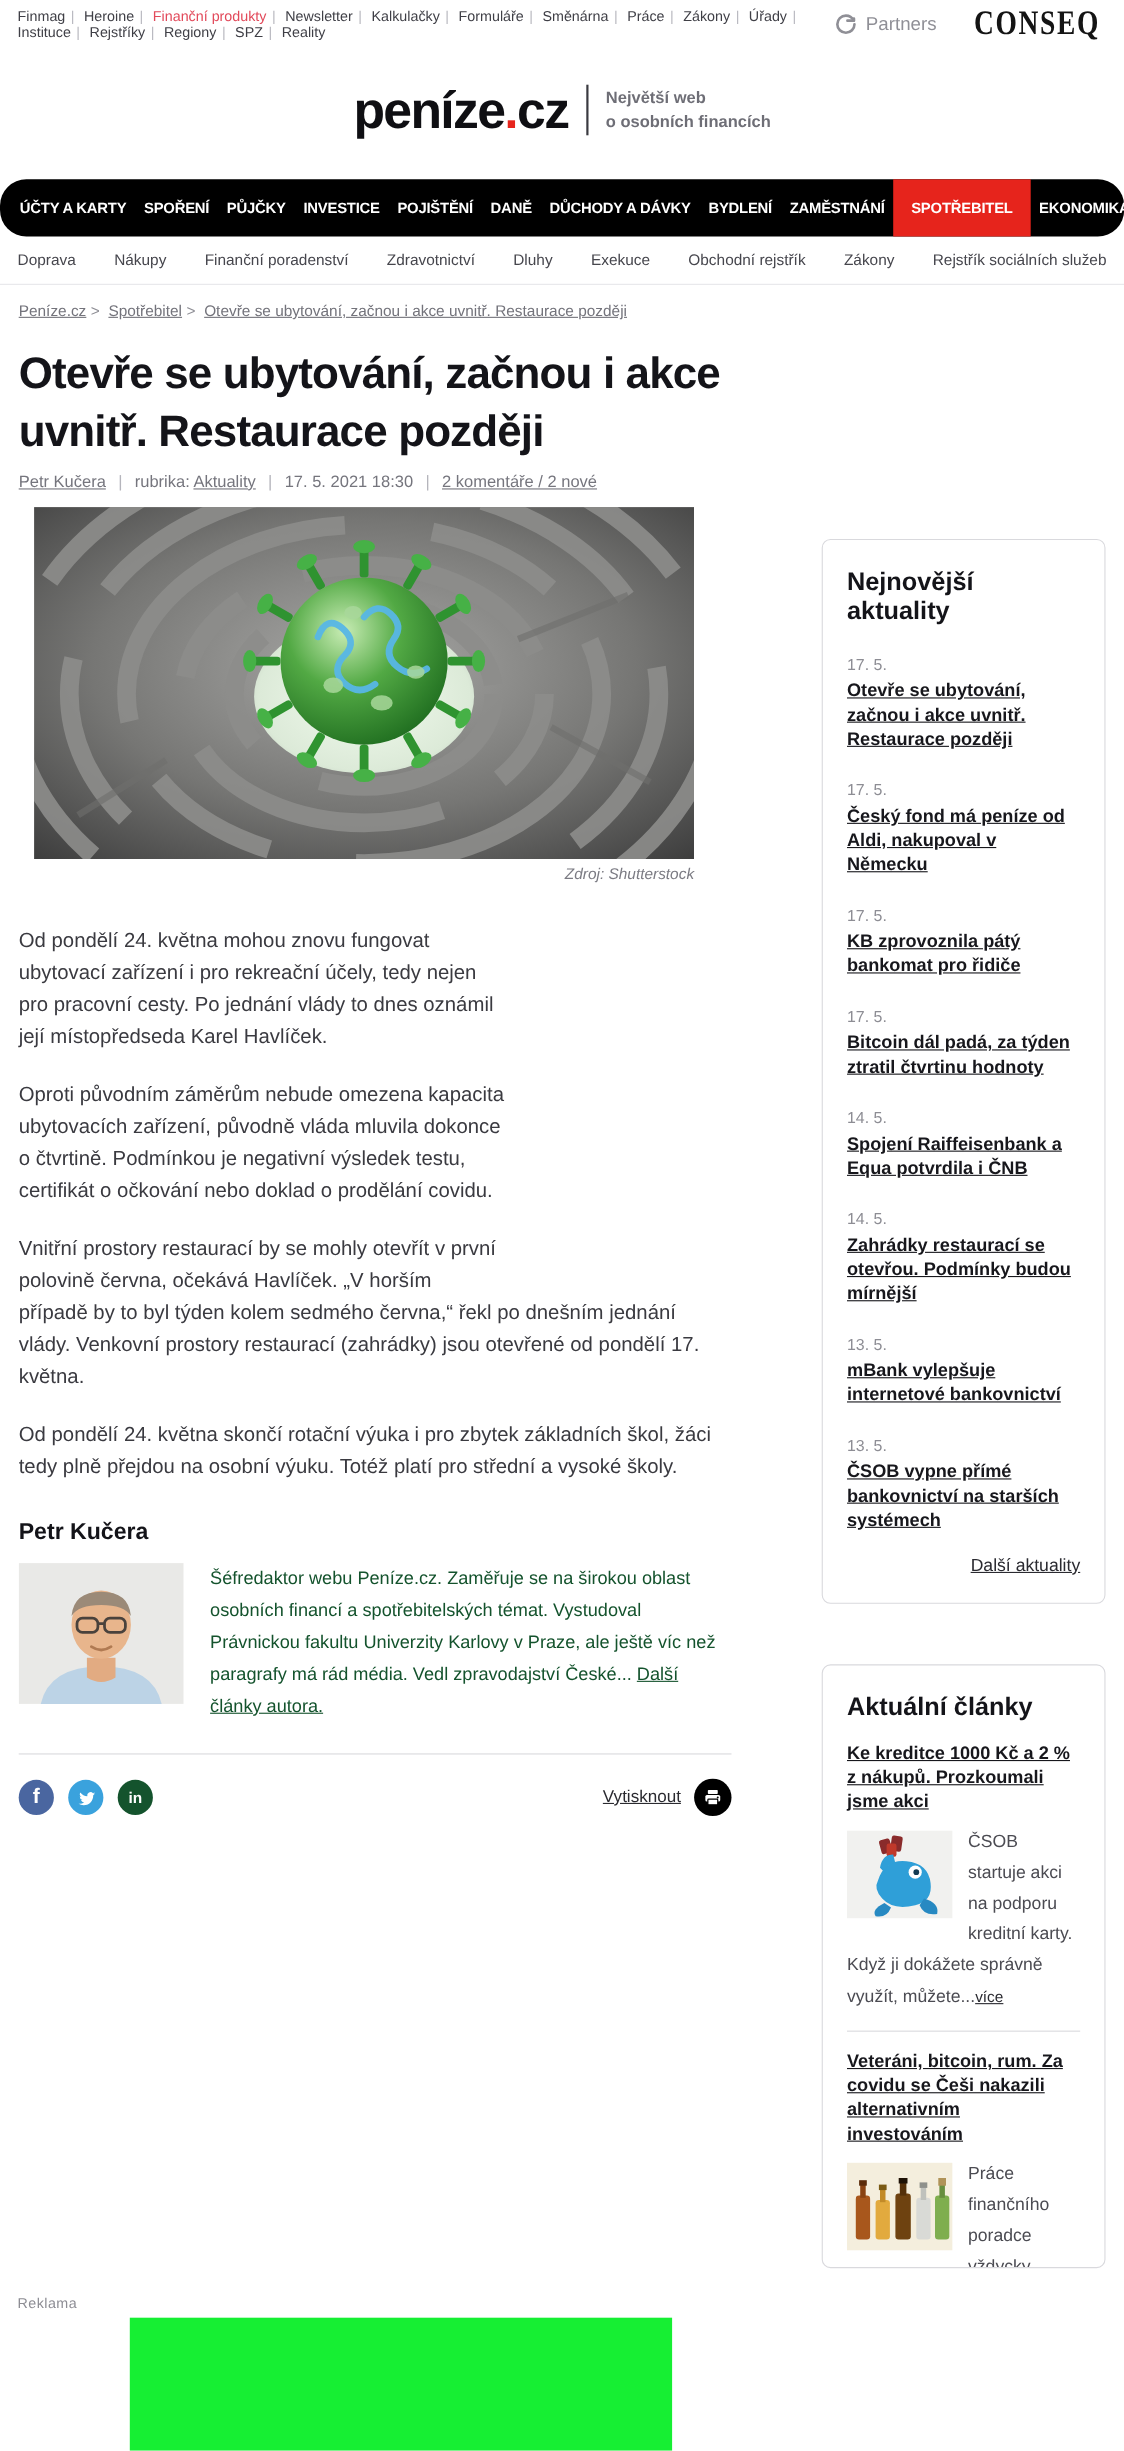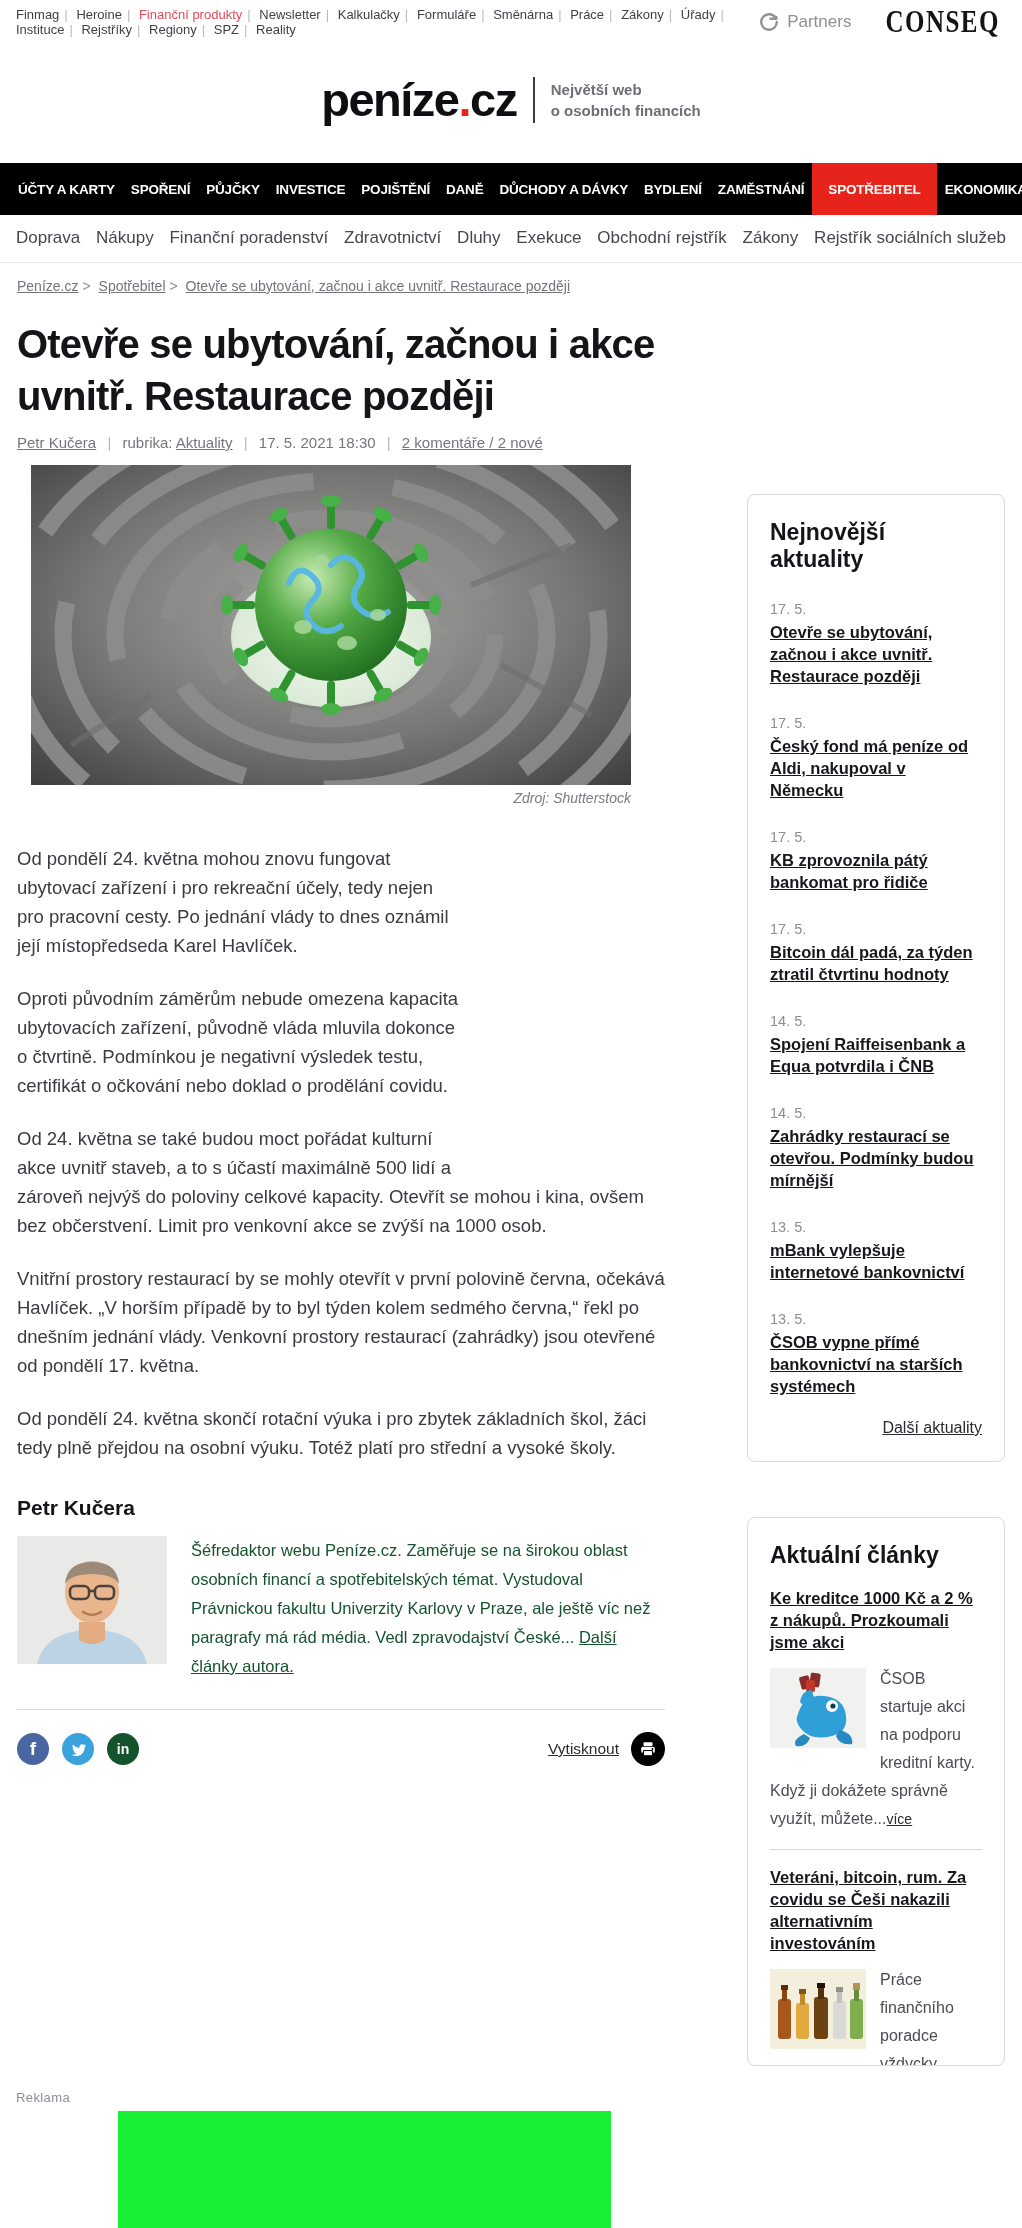--- a/index.html
+++ b/index.html
@@ -17,27 +17,27 @@
   .conseq { font-family:"Liberation Serif", serif; font-weight:700; font-size:25px; letter-spacing:1.5px; color:#141414; transform:scaleY(1.25); cursor:pointer; }
 
   
   .masthead { display:flex; justify-content:center; align-items:center; gap:16px; padding:30px 0 36px 0; }
   .logo { font-size:47px; font-weight:700; letter-spacing:-1.5px; color:#0f0f13; cursor:pointer; }
   .logo .dot { font-weight:700; }
   .mast-divider { width:2px; height:46px; background:#3a3a40; }
   .tagline { font-size:15px; font-weight:700; color:#6e6e76; line-height:1.4; }
 
   
-  .mainnav { background:#000; height:52px; display:flex; align-items:stretch; justify-content:space-between; padding:0 10px; }
+  .mainnav { background:#000; height:52px; display:flex; align-items:stretch; justify-content:space-between; padding:0 10px;border-radius:24px; }
   .nav-item { display:flex; align-items:center; padding:0 8px; color:#fff; font-size:13.5px; font-weight:700; text-transform:uppercase; letter-spacing:-0.2px; cursor:pointer; white-space:nowrap; }
   .nav-item.active { padding:0 16px; }
 
   
   .subnav { display:flex; justify-content:space-between; padding:13px 16px 14px 16px; border-bottom:1px solid #e7e7ea; }
-  .subnav-item { font-size:17px; color:#46464d; cursor:pointer; white-space:nowrap; }
+  .subnav-item { font-size:14px; color:#46464d; cursor:pointer; white-space:nowrap; }
 
   
   .content { padding:0 17px; }
   .breadcrumb { margin:15px 0 10px 0; font-size:14px; color:#73737b; }
   .bc-link { text-decoration:underline; cursor:pointer; }
   .bc-sep { margin:0 4px; color:#8d8d94; }
 
   .columns { display:flex; }
   .main-col { width:648px; }
   .aside-col { width:258px; margin-left:auto; }
@@ -288,21 +288,20 @@
               </g>
             </g>
           </svg>
           <figcaption>Zdroj: Shutterstock</figcaption>
         </figure>
 
         <div class="article-body">
           <div class="float-spacer"></div>
           <p>Od pondělí 24. května mohou znovu fungovat ubytovací zařízení i pro rekreační účely, tedy nejen pro pracovní cesty. Po jednání vlády to dnes oznámil její místopředseda Karel Havlíček.</p>
           <p>Oproti původním záměrům nebude omezena kapacita ubytovacích zařízení, původně vláda mluvila dokonce o čtvrtině. Podmínkou je negativní výsledek testu, certifikát o očkování nebo doklad o prodělání covidu.</p>
-          <p>Od 24. května se také budou moct pořádat kulturní akce uvnitř staveb, a to s účastí maximálně 500 lidí a zároveň nejvýš do poloviny celkové kapacity. Otevřít se mohou i kina, ovšem bez občerstvení. Limit pro venkovní akce se zvýší na 1000 osob.</p>
           <p>Vnitřní prostory restaurací by se mohly otevřít v první polovině června, očekává Havlíček. „V horším případě by to byl týden kolem sedmého června,“ řekl po dnešním jednání vlády. Venkovní prostory restaurací (zahrádky) jsou otevřené od pondělí 17. května.</p>
           <p>Od pondělí 24. května skončí rotační výuka i pro zbytek základních škol, žáci tedy plně přejdou na osobní výuku. Totéž platí pro střední a vysoké školy.</p>
         </div>
 
         <section class="author-box">
           <h2>Petr Kučera</h2>
           <div class="author-row">
             <div class="author-photo">
               <svg width="150" height="128" viewBox="0 0 150 128">
                 <rect width="150" height="128" fill="#e9e9e7"></rect>

